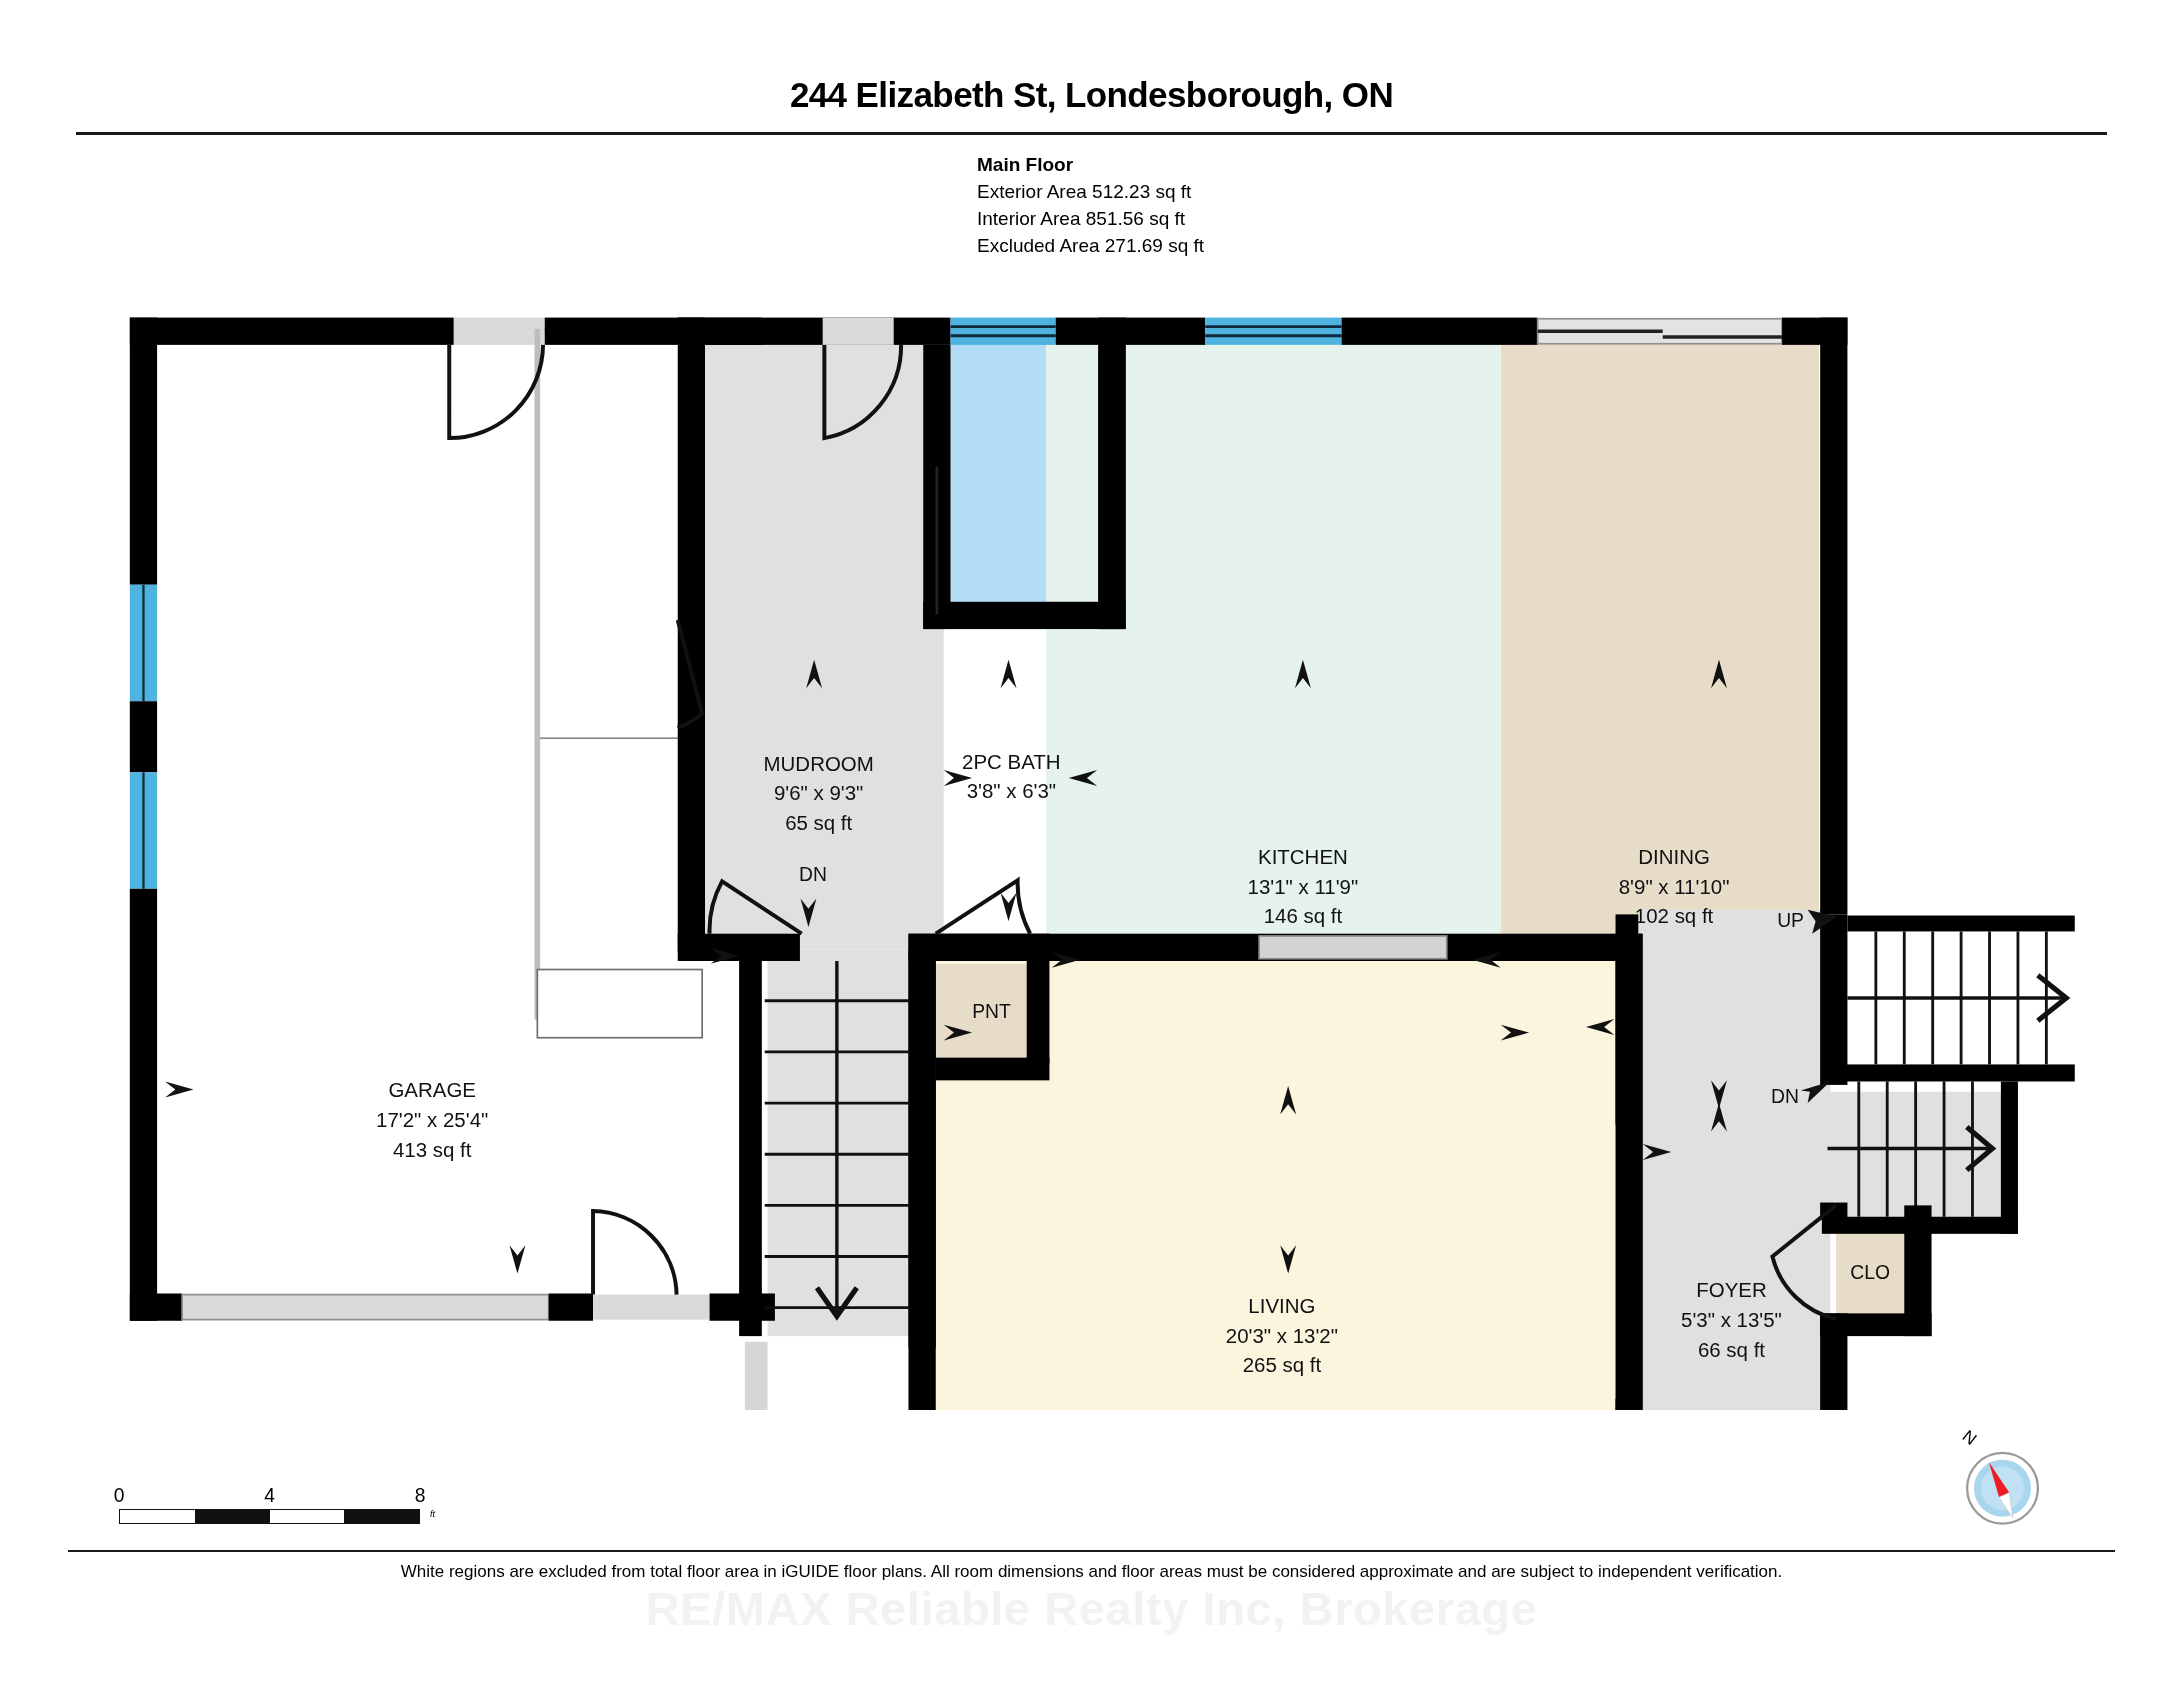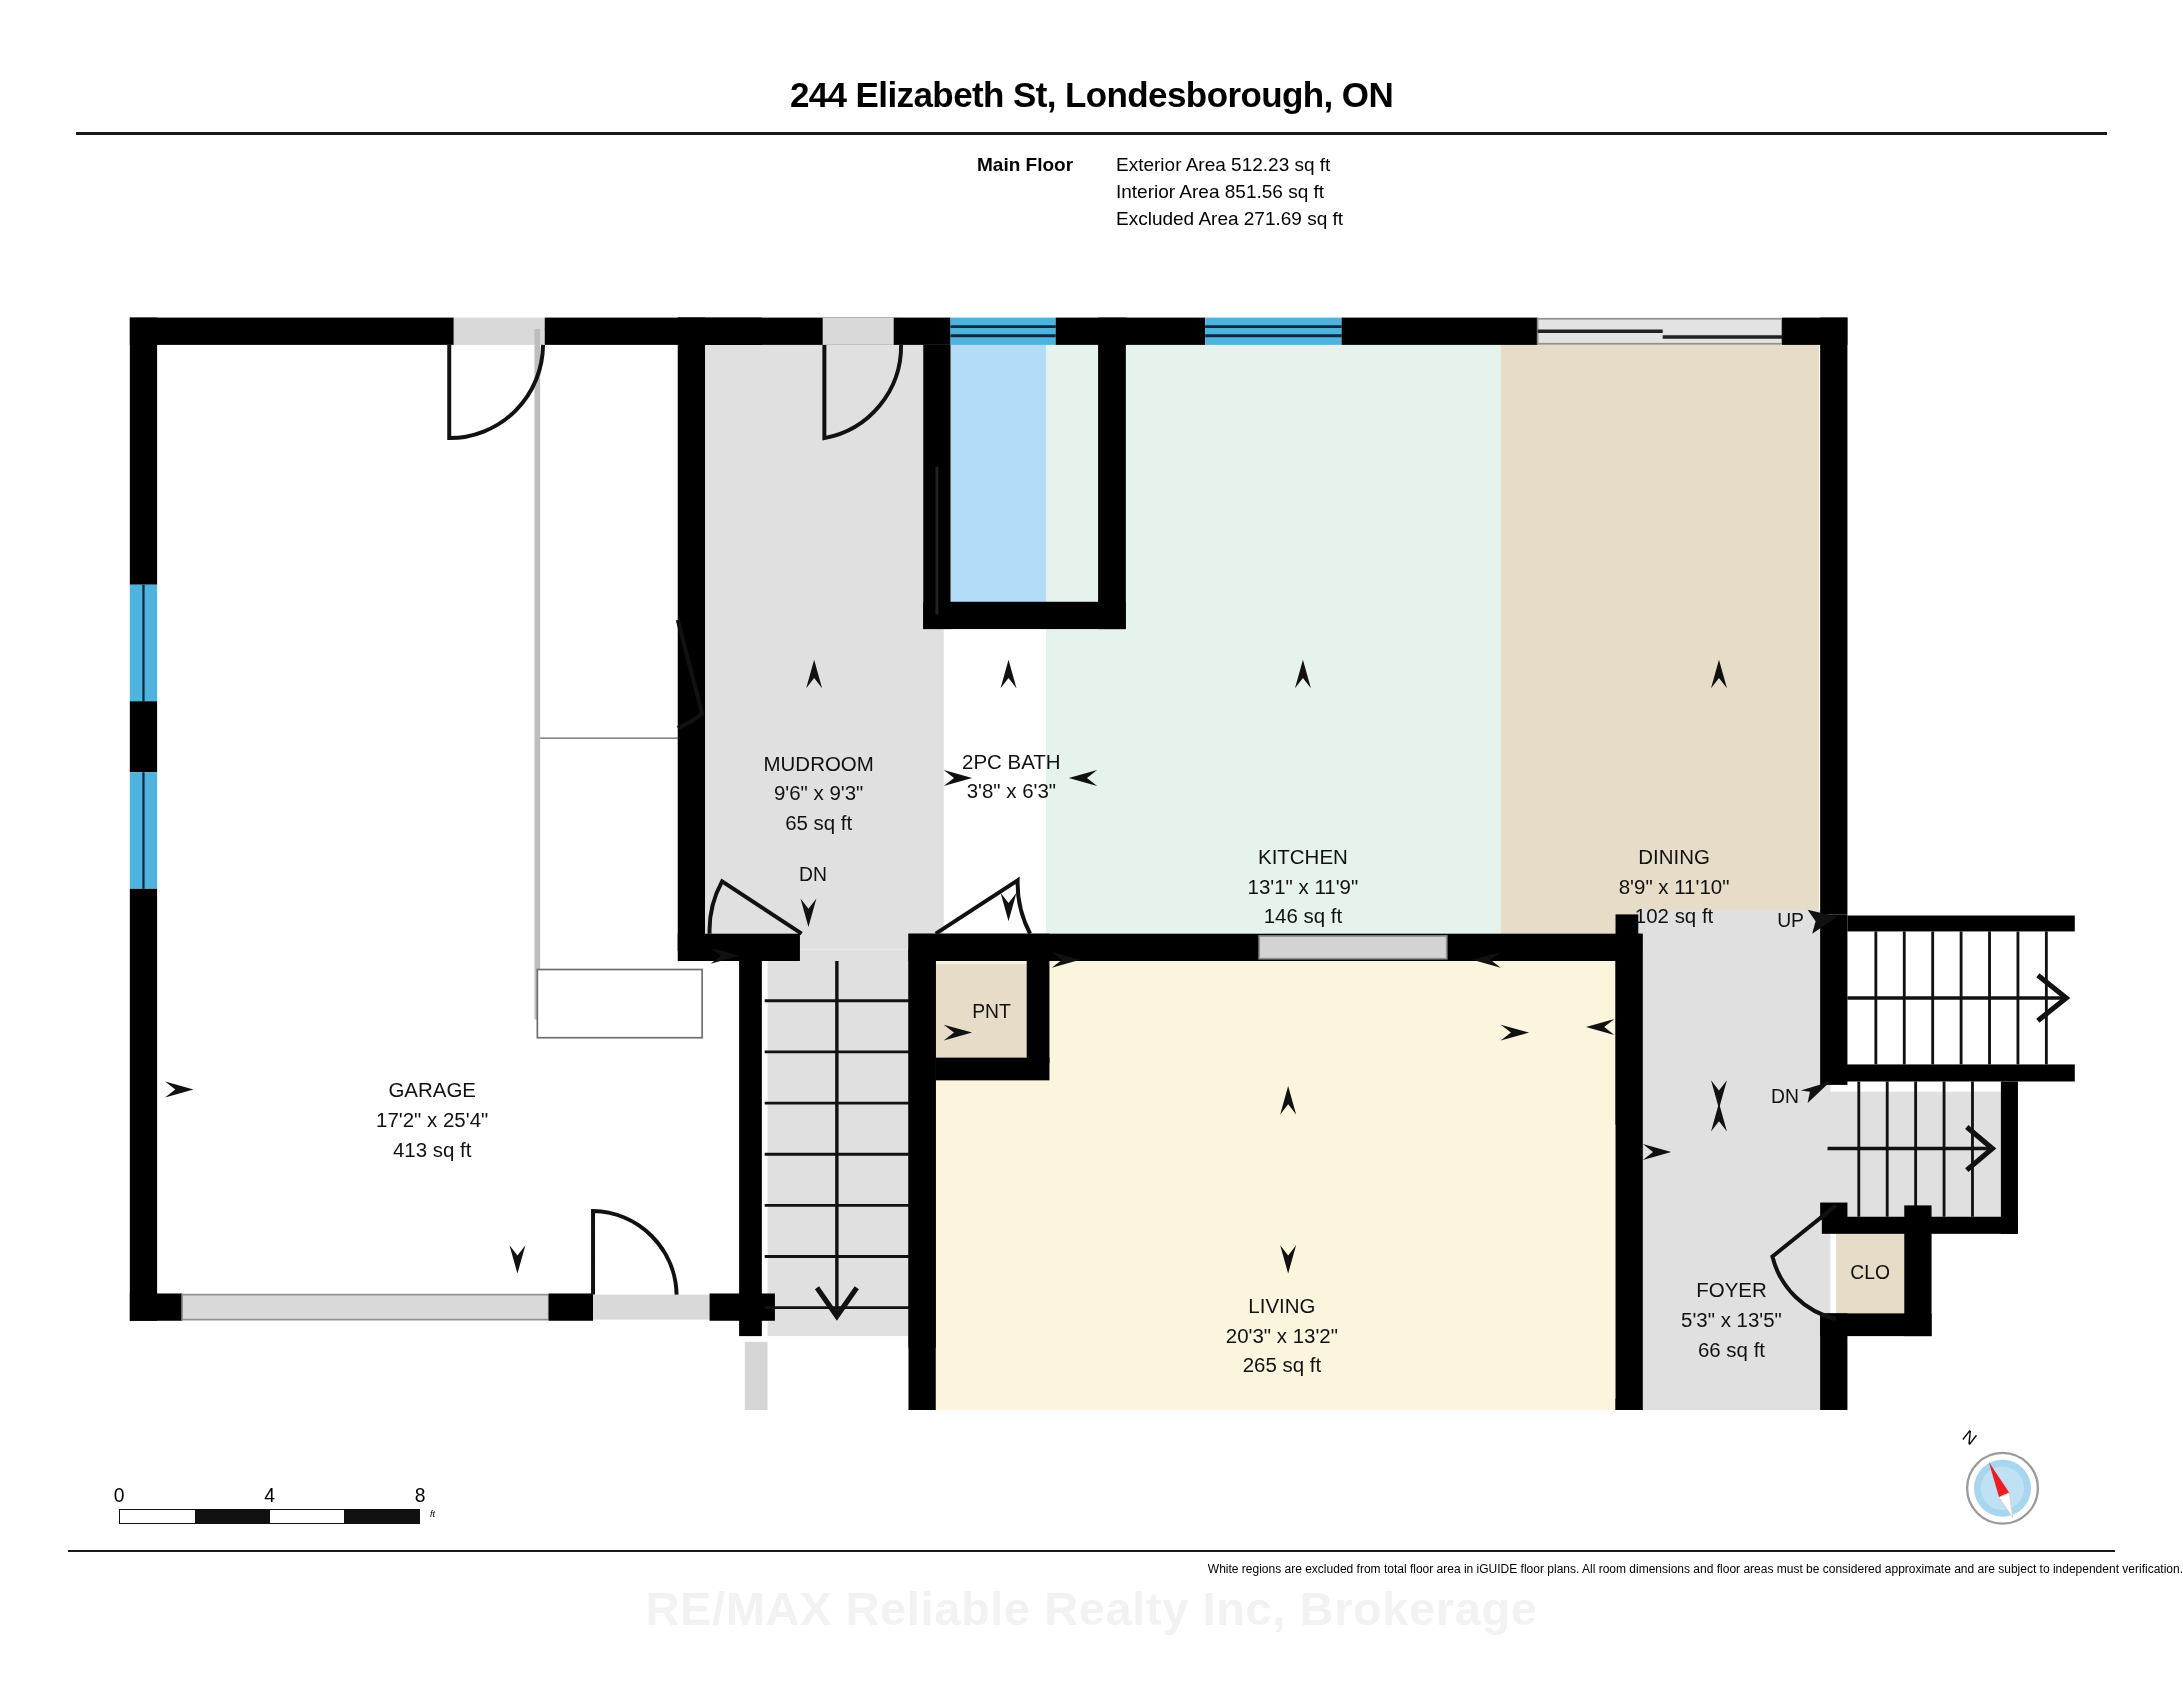--- a/index.html
+++ b/index.html
@@ -12,39 +12,39 @@
   .title{
     position:absolute;top:67px;left:0;width:100%;
     text-align:center;font-size:35px;font-weight:bold;letter-spacing:-0.6px;margin-top:8px;
   }
   .rule-top{
     position:absolute;left:76px;right:76px;top:132px;height:2.8px;background:#1a1a1a;
   }
   .summary{
     position:absolute;left:977px;top:152px;font-size:19px;line-height:1.42;
   }
-  .summary .row{display:flex;}
+  .summary .row{display:flex;flex-direction:column;}
   .summary .lbl{font-weight:bold;width:139px;}
   .summary .val{white-space:pre;}
 
   
   #plan{position:absolute;left:0;top:296px;width:2183px;height:1114px;}
 
   
   .scalebar{position:absolute;left:119px;top:1485px;width:301px;}
   .scalebar .nums{position:relative;height:24px;font-size:19.3px;}
   .scalebar .nums span{position:absolute;transform:translateX(-50%);}
   .scalebar .bar{position:relative;height:15.4px;border:1.1px solid #111;box-sizing:border-box;display:flex;}
   .scalebar .seg{flex:1 1 25%;}
   .scalebar .seg.on{background:#111;}
 
   .prepared{position:absolute;left:0;top:1483px;width:100%;text-align:center;font-size:19.3px;letter-spacing:0.2px;}
 
   .rule-bottom{position:absolute;left:68px;right:68px;top:1550px;height:2.3px;background:#1a1a1a;}
-  .disclaimer{position:absolute;left:0;top:1562px;width:100%;text-align:right;font-size:12px;}
+  .disclaimer{position:absolute;left:0;top:1562px;width:100%;text-align:center;font-size:17px;}
   .watermark{
     position:absolute;left:0;top:1581px;width:100%;text-align:center;
     font-size:47px;font-weight:bold;color:#f2f2f2;letter-spacing:0.6px;
   }
 
   .compass{position:absolute;left:1950px;top:1438px;width:97px;height:97px;}
 </style>
 </head>
 <body>
 

